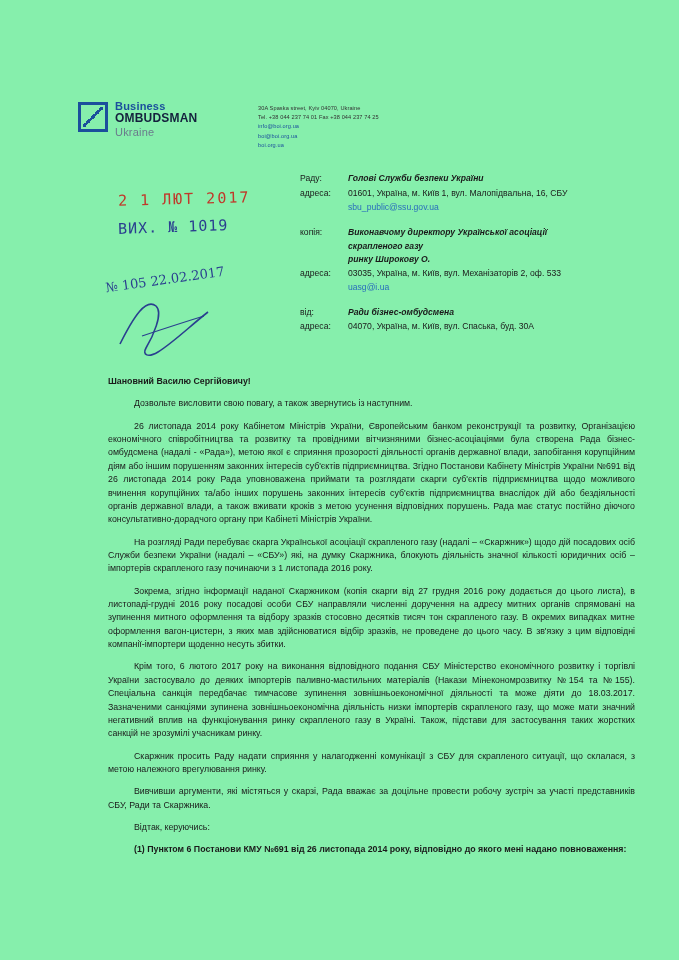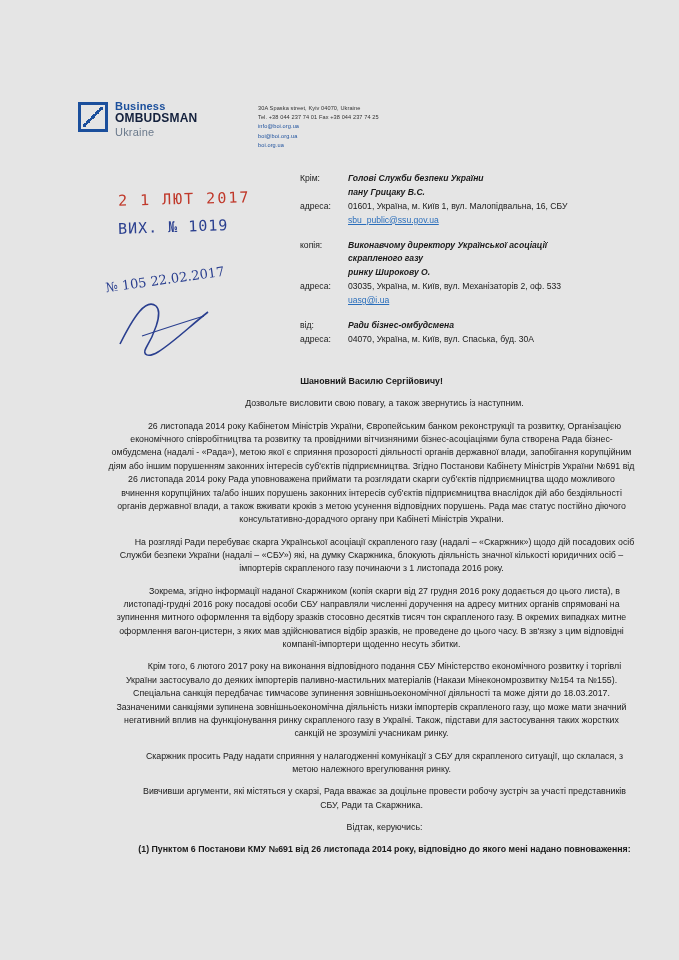--- a/index.html
+++ b/index.html
@@ -8,21 +8,21 @@
     background: #ffffff;
   }
   body {
     font-family: "Liberation Sans", sans-serif;
     color: #1a1a1a;
   }
   .page {
     position: relative;
     width: 679px;
     height: 960px;
-    background: #e5e5e5;
+    background: #86efac;
     overflow: hidden;
   }
 
   
   .letterhead {
     position: absolute;
     top: 100px;
     left: 78px;
     width: 560px;
     height: 70px;
@@ -150,36 +150,34 @@
   }
   .bold {
     font-weight: bold;
     font-style: italic;
   }
   .grp {
     margin-bottom: 12px;
   }
   .link {
     color: #2a6ebb;
-    text-decoration: underline;
   }
 
   
   .body-text {
     position: absolute;
     left: 108px;
     top: 375px;
     width: 527px;
     font-size: 8.8px;
     line-height: 1.52;
     text-align: justify;
   }
   .body-text p {
     margin: 0 0 9px 0;
-    text-align: center;
   }
   .salutation {
     font-weight: bold;
     margin-bottom: 9px !important;
     text-align: left;
   }
   .indent {
     text-indent: 26px;
   }
   .numbered {
@@ -215,26 +213,25 @@
   <div class="hand-ref">№ 105  22.02.2017</div>
   <svg class="signature" viewBox="0 0 120 80">
     <path d="M8 58 C 22 30, 34 12, 44 20 C 52 27, 40 52, 34 62 C 30 69, 36 72, 46 66 C 62 56, 78 40, 96 26" fill="none" stroke="#2a3f8f" stroke-width="1.6"></path>
     <path d="M30 50 C 48 44, 66 38, 92 30" fill="none" stroke="#2a3f8f" stroke-width="1.1"></path>
   </svg>
 
   <div class="addr-block">
 
     <div class="grp">
       <div class="addr-row">
-        <div class="addr-label">Крім:</div>
+        <div class="addr-label">Раду:</div>
         <div class="addr-value bold">Голові Служби безпеки України</div>
       </div>
       <div class="addr-row">
         <div class="addr-label"></div>
-        <div class="addr-value bold">пану Грицаку В.С.</div>
       </div>
       <div class="addr-row">
         <div class="addr-label">адреса:</div>
         <div class="addr-value">01601, Україна, м. Київ 1, вул. Малопідвальна, 16, СБУ</div>
       </div>
       <div class="addr-row">
         <div class="addr-label"></div>
         <div class="addr-value link">sbu_public@ssu.gov.ua</div>
       </div>
     </div>

